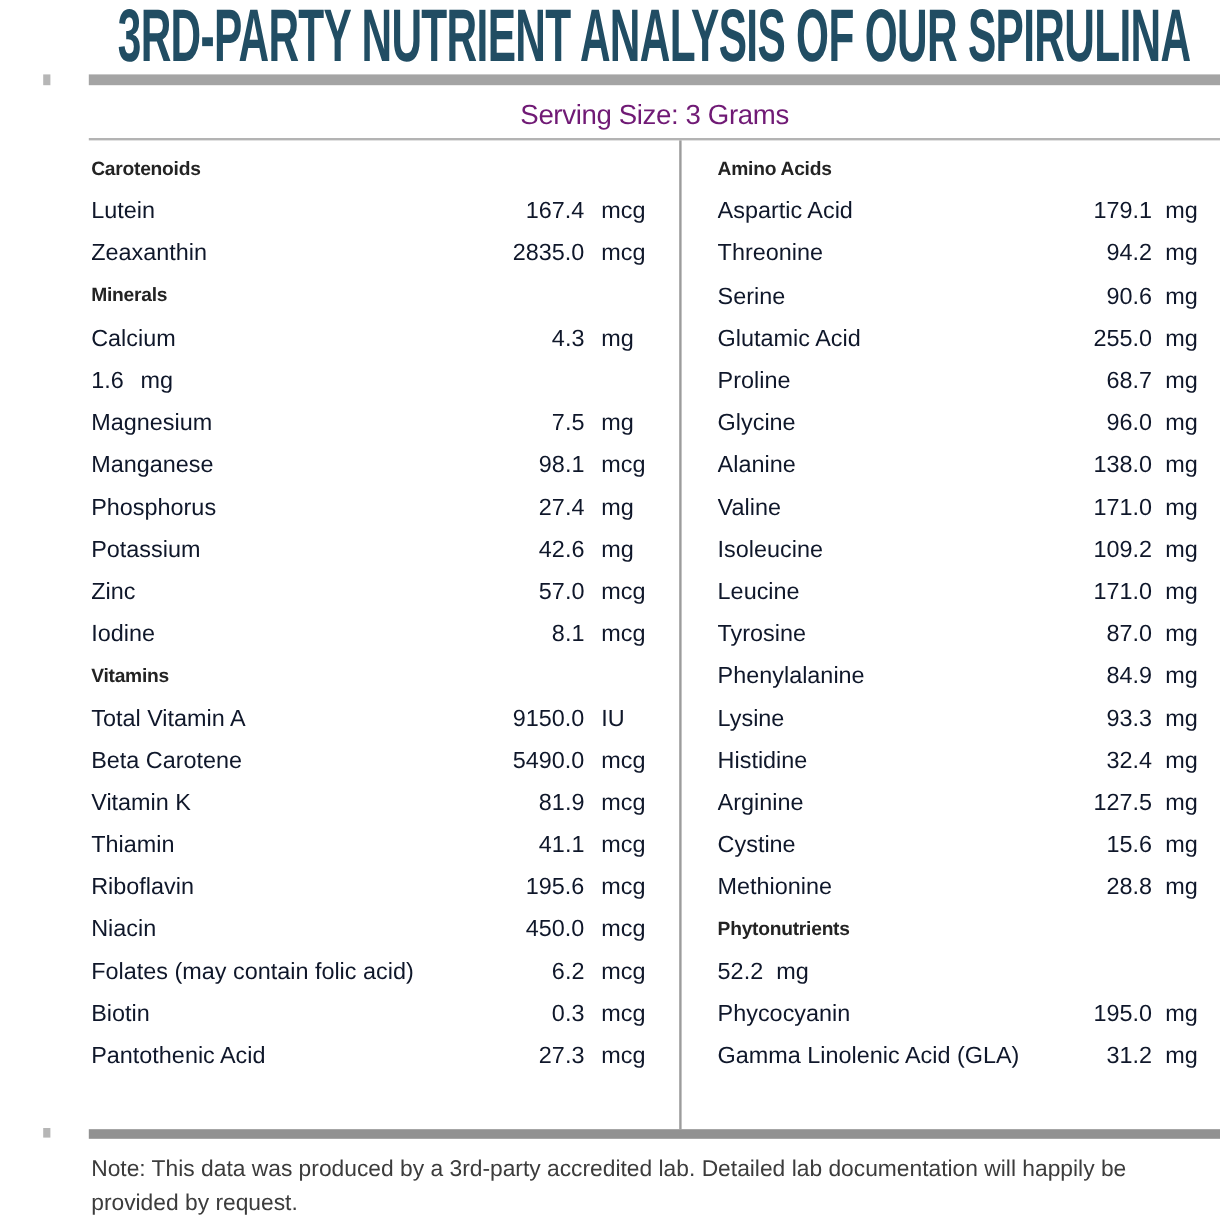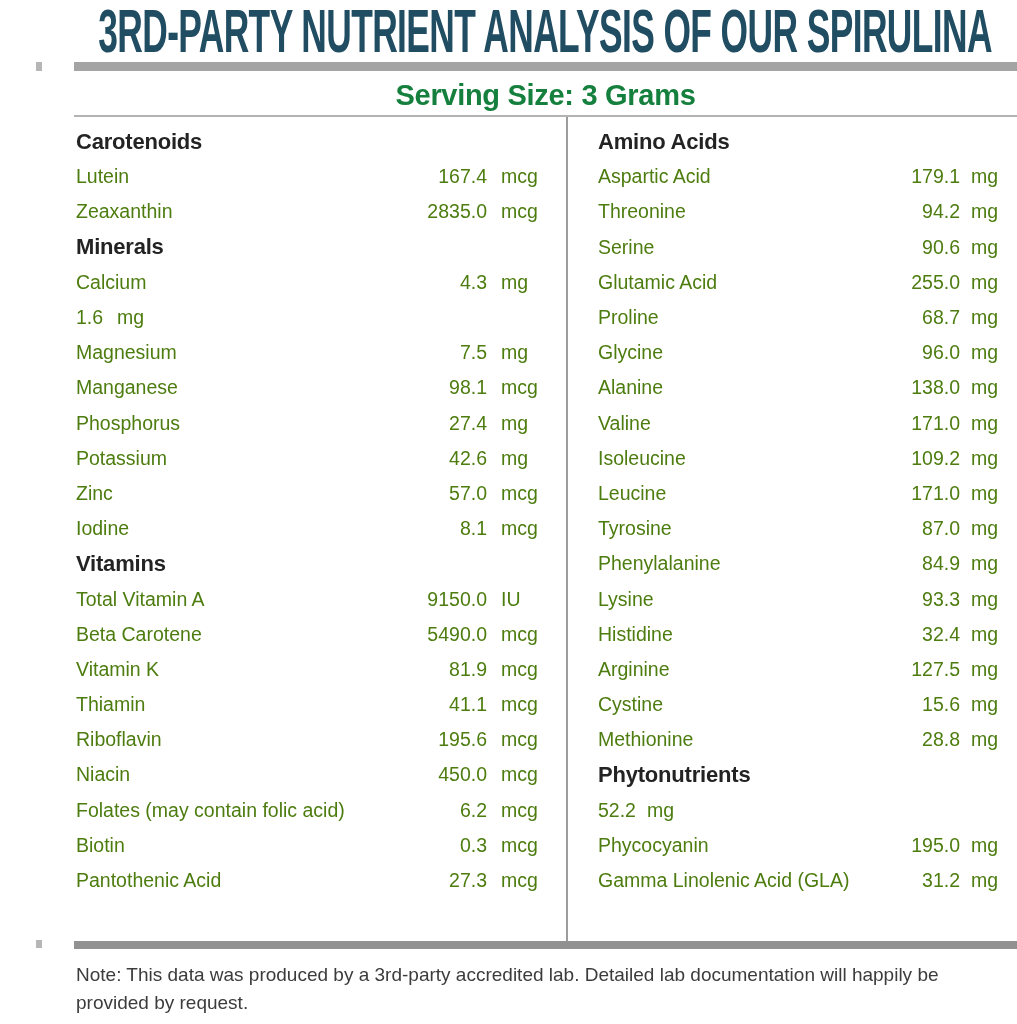--- a/index.html
+++ b/index.html
@@ -32,36 +32,36 @@
   .bar-top { position: absolute; top: 62px; left: 38px; right: 0; height: 9px; background: #a4a4a4; }
   .bar-top-stub { position: absolute; top: 62px; left: 0; width: 6px; height: 9px; background: #b6b6b6; }
   .thin-line { position: absolute; top: 115px; left: 38px; right: 0; height: 2px; background: #b3b3b3; }
   .bar-bottom { position: absolute; top: 941px; left: 38px; right: 0; height: 8px; background: #919191; }
   .bar-bottom-stub { position: absolute; top: 940px; left: 0; width: 6px; height: 8px; background: #b6b6b6; }
 
   
   .serving {
     position: absolute; top: 78px; left: 38px; right: 0; height: 34px;
     display: flex; align-items: center; justify-content: center;
-    font-size: 29px; font-weight: bold; color: #15803d;
+    font-size: 23px; font-weight: normal; color: #701a75;
     letter-spacing: -0.3px;
   }
 
   
   .columns {
     position: absolute; top: 117px; left: 38px; right: 0; height: 824px;
     display: flex;
   }
   .col { padding-top: 7px; }
   .col-left  { width: 492px; padding-left: 2px;  padding-right: 19px; }
   .col-right { flex: 1; border-left: 2px solid #9c9c9c; padding-left: 30px; padding-right: 14px; }
 
   .entry { height: 35.2px; display: flex; align-items: center; }
-  .section-header { font-size: 22px; font-weight: bold; color: #232323; letter-spacing: -0.2px; }
-  .nrow { font-size: 19.5px; color: #4d7c0f; }
+  .section-header { font-size: 16px; font-weight: bold; color: #232323; letter-spacing: -0.2px; }
+  .nrow { font-size: 19.5px; color: #0f172a; }
   .nrow .nlabel { flex: 1; white-space: nowrap; overflow: hidden; }
   .nrow .nvalue { text-align: center; white-space: nowrap; }
   .col-left  .nunit { width: 46px; margin-left: 14px; }
   .col-right .nunit { width: 32px; margin-left: 11px; }
 
   
   .note {
     position: absolute; top: 961px; left: 40px; right: 20px;
     font-size: 19px; line-height: 28px; color: #3c3c3c;
   }

